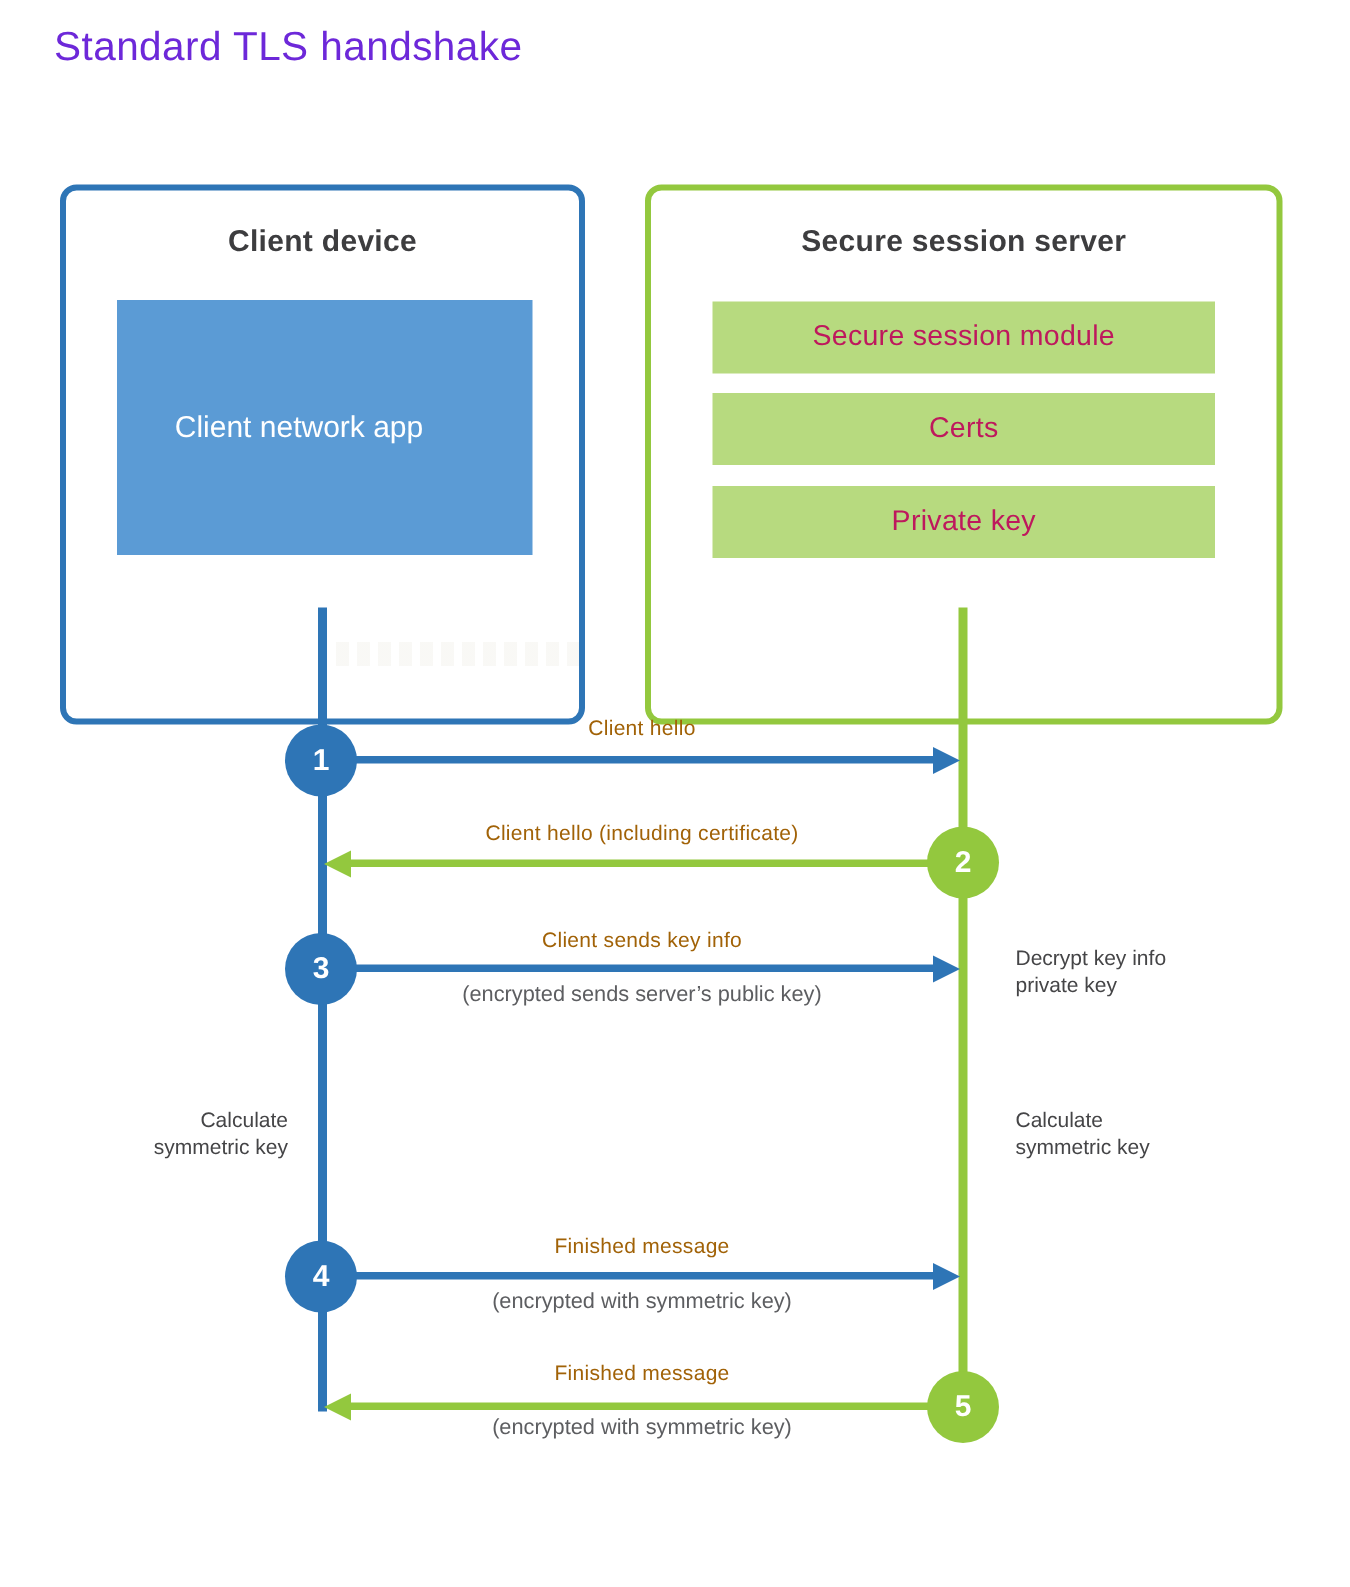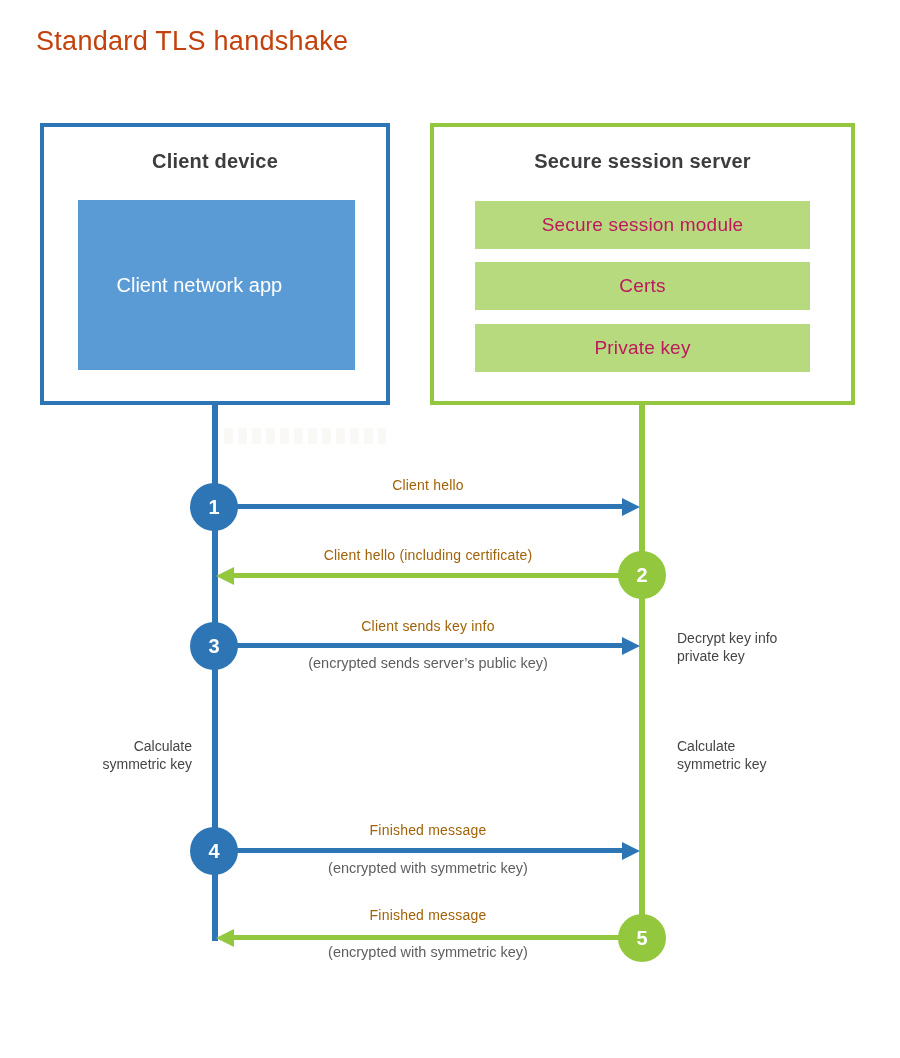--- a/index.html
+++ b/index.html
@@ -1,25 +1,25 @@
 <!DOCTYPE html>
 <html><head>
 <meta charset="utf-8">
 <style>
   html,body{margin:0;padding:0;background:#ffffff;}
   .stage{
     position:relative;width:900px;height:1058px;background:#ffffff;overflow:hidden;
     font-family:"Liberation Sans","DejaVu Sans",sans-serif;
   }
   .page-title{
-    position:absolute;left:36px;top:26px;font-size:27px;font-weight:300;
-    color:#c2410c;letter-spacing:.3px;
+    position:absolute;left:36px;top:16px;font-size:27px;font-weight:300;
+    color:#6d28d9;letter-spacing:.3px;
   }
   
-  .actor-box{position:absolute;top:123px;height:282px;background:#ffffff;box-sizing:border-box;}
+  .actor-box{position:absolute;top:123px;height:360px;background:#ffffff;box-sizing:border-box;border-radius:11px;}
   .client-box{left:40px;width:350px;border:4px solid #2e75b6;}
   .server-box{left:430px;width:425px;border:4px solid #93c83e;}
   .actor-heading{
     position:absolute;left:0;top:23px;width:100%;text-align:center;
     font-size:20px;font-weight:700;color:#3d3d3f;letter-spacing:.2px;
   }
   .client-app{
     position:absolute;left:34px;top:73px;width:277px;height:170px;background:#5b9bd5;
     display:flex;align-items:center;justify-content:center;
     color:#ffffff;font-size:20px;line-height:27px;

